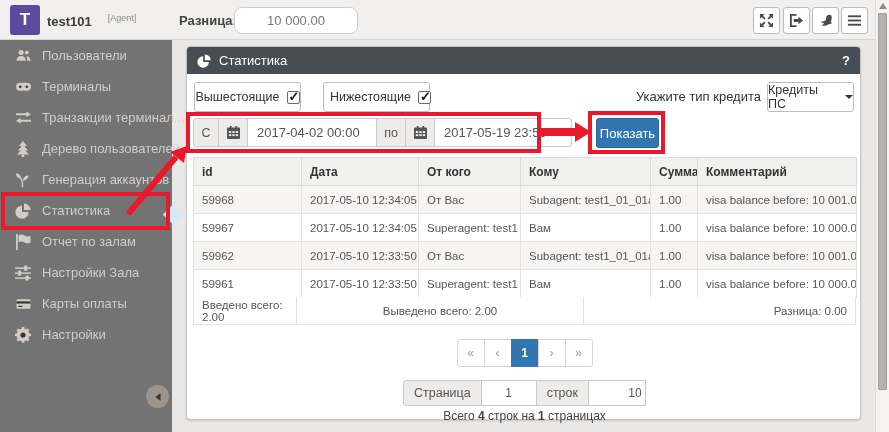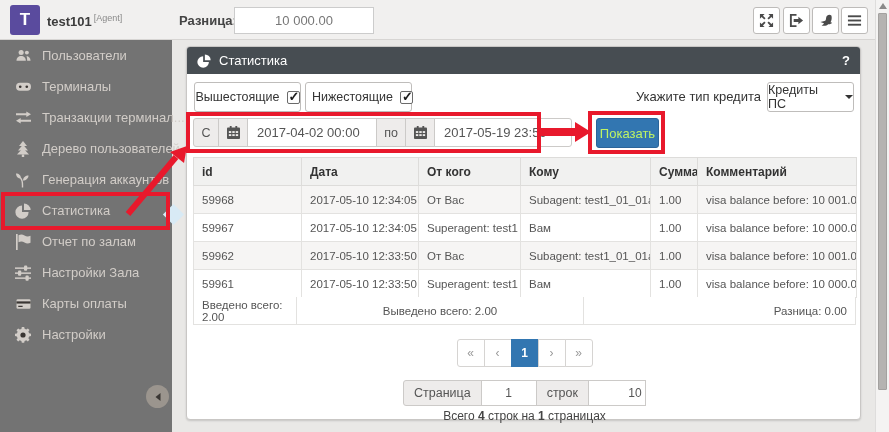--- a/index.html
+++ b/index.html
@@ -4,23 +4,23 @@
 <style>
   * { margin:0; padding:0; box-sizing:border-box; }
   body { font-family:"Liberation Sans",sans-serif; background:#cfcfcf; }
   #root { position:relative; width:889px; height:432px; background:#e9e8e6; overflow:hidden; font-family:"Liberation Sans",sans-serif; }
 
   
   .topbar { position:absolute; left:0; top:0; width:889px; height:40px; background:#f1f0ef; border-bottom:1px solid #d7d5d3; }
   .avatar { position:absolute; left:10px; top:5px; width:30px; height:30px; background:#5a4b9e; border-radius:3px;
             color:#fff; font-size:17px; font-weight:bold; display:flex; align-items:center; justify-content:center; }
   .uname { position:absolute; left:47px; top:13px; font-size:13px; font-weight:bold; color:#3c3c3c; }
-  .urole { font-size:9px; font-weight:normal; color:#8a8a8a; vertical-align:super; margin-left:2px; }
+  .urole { font-size:9px; font-weight:normal; color:#8a8a8a; vertical-align:super; margin-left:16px; }
   .bal-label { position:absolute; left:179px; top:13px; font-size:13px; font-weight:bold; color:#444; }
-  .bal-input { position:absolute; left:234px; top:7px; width:140px; height:27px; border:1px solid #ccc; border-radius:0;
+  .bal-input { position:absolute; left:234px; top:7px; width:124px; height:27px; border:1px solid #ccc; border-radius:8px;
                background:#fff; text-align:center; font-size:13px; color:#777; font-family:"Liberation Sans",sans-serif; }
   .tb-btn { position:absolute; top:7px; width:27px; height:27px; background:#fff; border:1px solid #bdbbb9; border-radius:3px;
             display:flex; align-items:center; justify-content:center; color:#4a4a4a; cursor:pointer; }
 
   
   .sidebar { position:absolute; left:0; top:40px; width:172px; height:392px; background:#737373; }
   .side-item { display:flex; align-items:center; height:31px; padding-left:13px; color:#d2cdc8; font-size:13px; cursor:pointer; white-space:nowrap; }
   .side-item .ico { width:20px; height:18px; margin-right:9px; display:flex; align-items:center; justify-content:center; flex:none; }
   .collapse-btn { position:absolute; left:146px; top:345px; width:23px; height:23px; border-radius:50%;
                   background:#9b958e; display:flex; align-items:center; justify-content:center; cursor:pointer; }
@@ -45,21 +45,21 @@
   .dd-caret { width:0; height:0; border-left:4px solid transparent; border-right:4px solid transparent; border-top:4px solid #333; }
 
   .dateband { position:absolute; left:6px; top:71px; display:flex; height:29px; }
   .addon { background:#eeeceb; border:1px solid #cccac8; display:flex; align-items:center; justify-content:center;
            font-size:12.5px; color:#555; height:29px; margin-left:-1px; }
   .addon.first { margin-left:0; border-radius:3px 0 0 3px; }
   .din { border:1px solid #cccac8; font-size:13px; color:#555; padding:0 9px; height:29px; margin-left:-1px;
          font-family:"Liberation Sans",sans-serif; background:#fff; }
   .din.last { border-radius:0 3px 3px 0; }
   .show-btn { position:absolute; left:409px; top:71px; width:63px; height:30px; background:#3276b1; border:1px solid #2a649a;
-              border-radius:3px; color:#bef264; font-size:13px; display:flex; align-items:center; justify-content:center; cursor:pointer; }
+              border-radius:3px; color:#ffffff; font-size:13px; display:flex; align-items:center; justify-content:center; cursor:pointer; }
 
   table.grid { position:absolute; left:6px; top:110px; width:663px; border-collapse:collapse; table-layout:fixed;
                font-size:11.5px; color:#555; }
   .grid th { background:#f1f1f0; border:1px solid #dddcda; font-weight:bold; color:#333; text-align:left;
              padding:0 8px; height:28px; font-size:12px; overflow:hidden; white-space:nowrap; }
   .grid td { border:1px solid #e3e2e0; padding:0 8px; height:28px; overflow:hidden; white-space:nowrap; background:#fff; }
   .grid tr.odd td { background:#f6f5f4; }
 
   .sumrow { position:absolute; left:6px; top:250px; width:663px; height:28px; display:flex; font-size:11.5px; color:#555; }
   .sumcell { border:1px solid #e3e2e0; border-top:none; display:flex; align-items:center; padding:0 8px; background:#fff; margin-left:-1px; }
@@ -260,21 +260,21 @@
           </svg>
         </span>
       <span class="panel-title">Статистика</span>
       <span class="panel-help">?</span>
     </div>
 
     <div class="btn tgl" style="left:7px;">
       <span>Вышестоящие</span>
       <span class="cb"></span>
     </div>
-    <div class="btn tgl" style="left:118px;padding-left:8px;">
+    <div class="btn tgl" style="left:136px;padding-left:8px;">
       <span>Нижестоящие</span>
       <span class="cb"></span>
     </div>
 
     <div class="credit-label">Укажите тип кредита</div>
     <div class="btn credit-dd">
       <span>Кредиты ПС</span>
       <span class="dd-caret"></span>
     </div>
 

